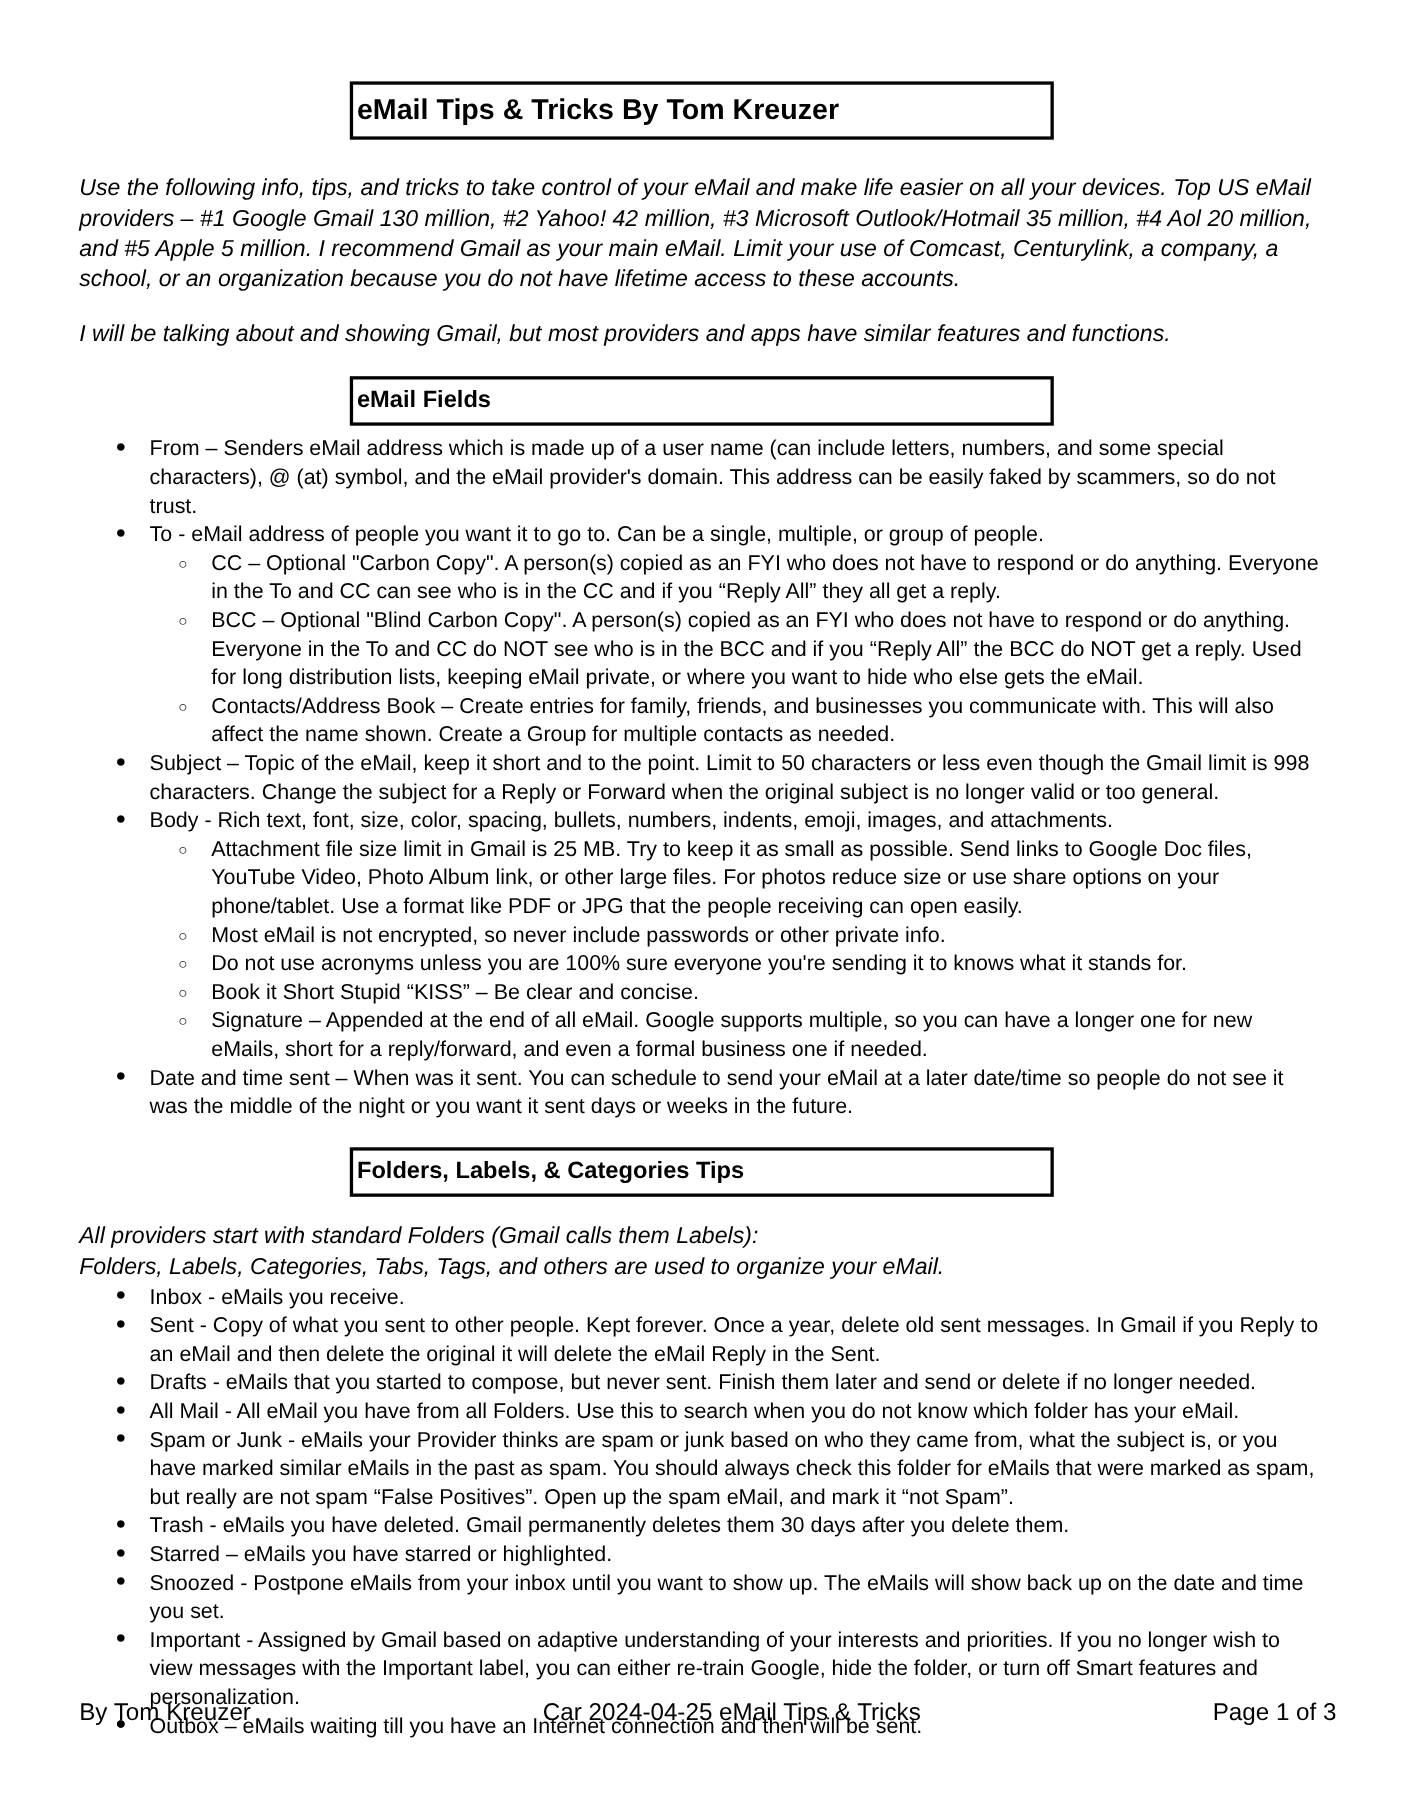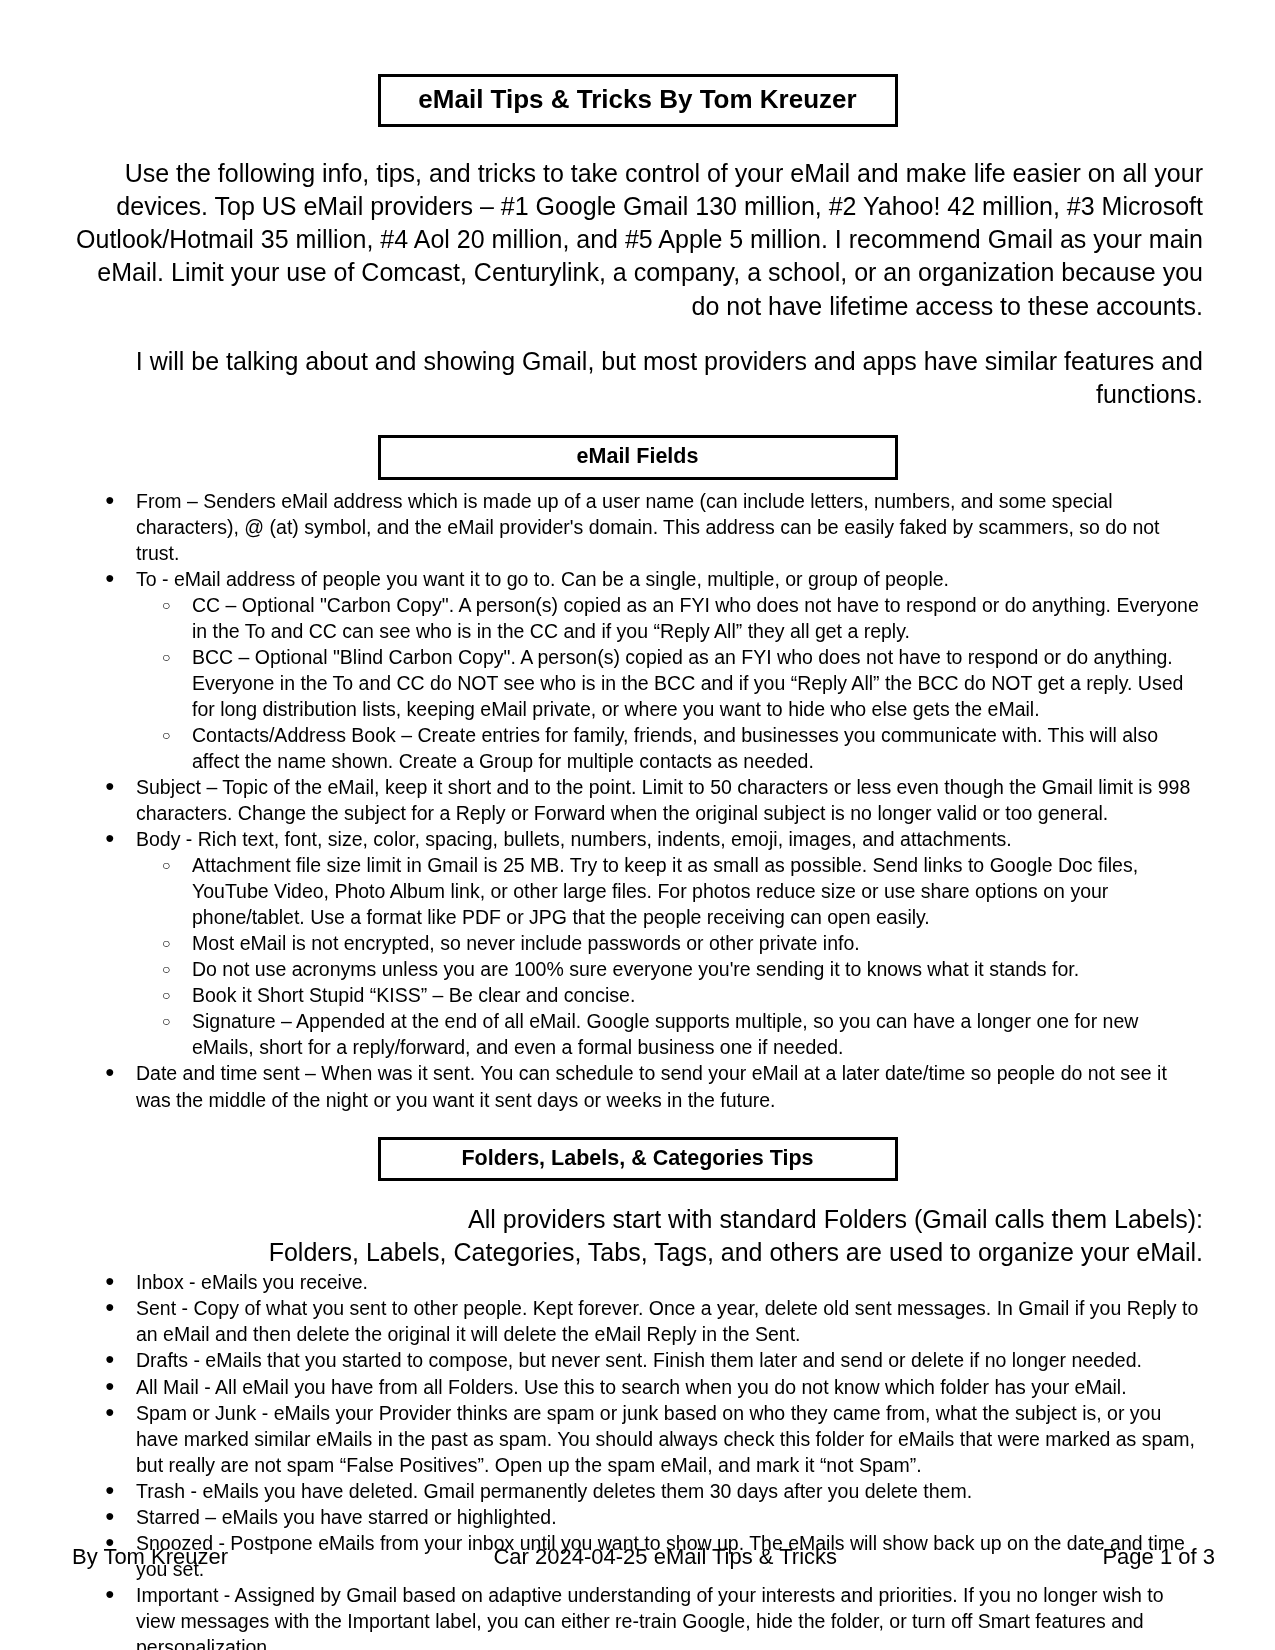--- a/index.html
+++ b/index.html
@@ -15,44 +15,44 @@
     width: 1275px;
     height: 1650px;
     position: relative;
     box-sizing: border-box;
     padding: 72px 72px 0 72px;
     background: #ffffff;
     overflow: hidden;
   }
   .heading-box {
     border: 3px solid #000000;
-    text-align: center;
     font-weight: bold;
     font-size: 21.5px;
     line-height: 1.18;
     padding: 6px 4px 7px 4px;
     margin: 0 auto;
-    width: 520px;
+    width: 640px;
     box-sizing: border-box;
   }
   .title-box {
     margin-top: 2px;
     margin-bottom: 30px;
     font-size: 26px;
     padding: 7px 4px 9px 4px;
   }
   .section-box {
     margin-top: 24px;
     margin-bottom: 8px;
   }
   p.para {
-    font-size: 25px;
+    font-size: 21px;
     line-height: 1.33;
     margin: 0 0 0 0;
-    text-align: right;
+    text-align: left;
+    font-style: italic;
   }
   p.gap {
     margin-top: 22px;
   }
   ul.lvl1 {
     list-style: none;
     margin: 0;
     padding: 0;
   }
   ul.lvl1 > li {

